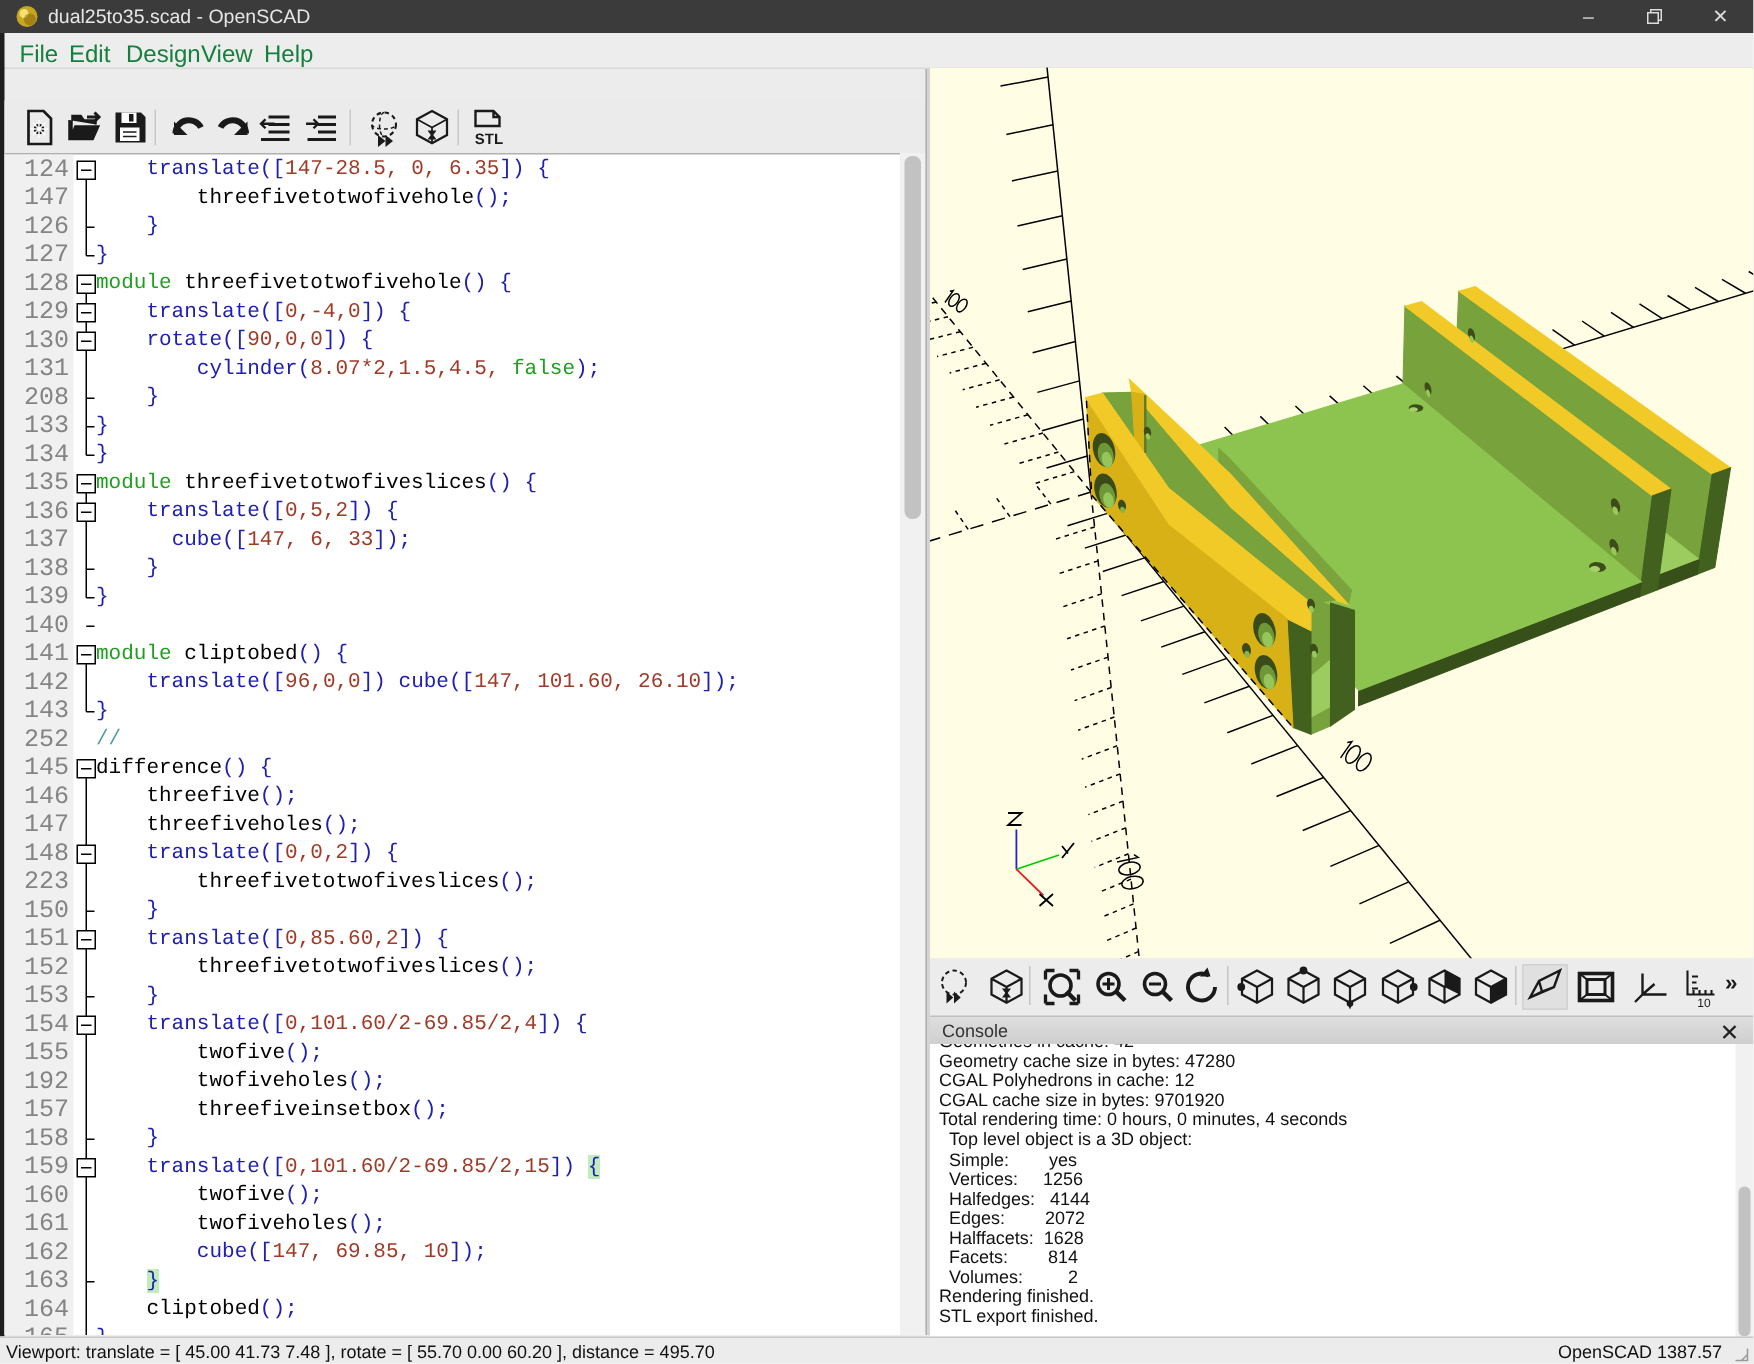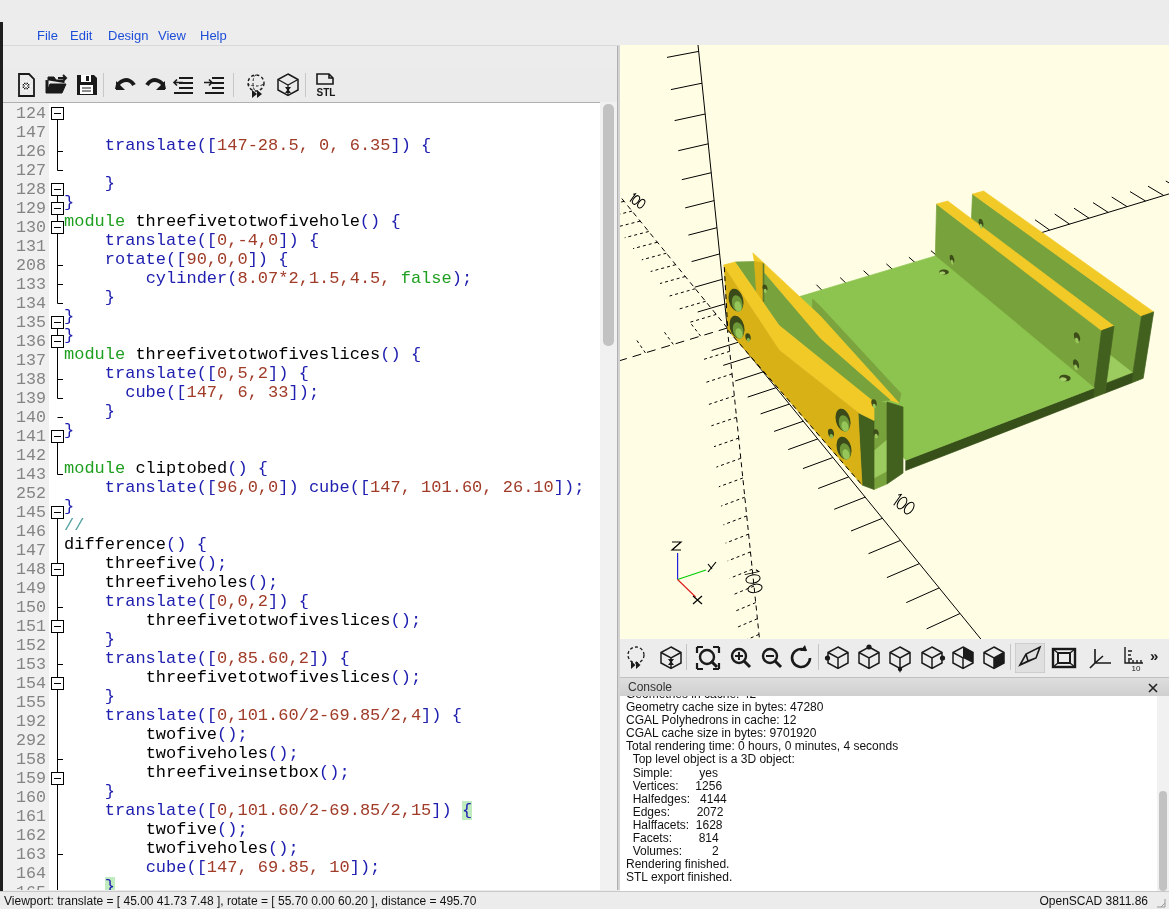--- a/index.html
+++ b/index.html
@@ -1,45 +1,59 @@
 <!DOCTYPE html>
 <html><head><meta charset="utf-8"><style>
 * { margin:0; padding:0; box-sizing:border-box; }
 html,body { width:1169px; height:909px; overflow:hidden; font-family:"Liberation Sans",sans-serif; }
 #app { position:relative; width:1169px; height:909px; background:#ececec; }
 #titlebar { position:absolute; left:0; top:0; width:1169px; height:22px; background:#3b3b3b; }
 #titlebar .t { position:absolute; left:32px; top:3px; color:#e6e6e6; font-size:13px; }
 #menubar { position:absolute; left:0; top:22px; width:1169px; height:24px; background:#ededed; border-bottom:1px solid #d8d8d8; }
-#menubar span { position:absolute; top:6px; font-size:13px; color:#1d4ed8;margin-left:24px; }
+#menubar span { position:absolute; top:6px; font-size:16px; color:#15803d; }
 #leftedge { position:absolute; left:0; top:22px; width:3px; height:869px; background:#1e1e1e; }
 #edhead { position:absolute; left:3px; top:48px; width:616px; height:19px; background:linear-gradient(#dedede,#cfcfcf); border-top:1px solid #c0c0c0; }
 #edhead .t { position:absolute; left:5px; top:2px; font-size:12px; color:#333; }
 #toolbar { position:absolute; left:3px; top:67px; width:616px; height:35px; background:#ebebeb; }
 #codearea { position:absolute; left:3px; top:102px; width:597px; height:788px; background:#fff; border-top:1px solid #b0b0b0; overflow:hidden; }
 #gutter { position:absolute; left:0; top:0; width:46px; height:788px; background:#f0f0f0; }
 .gn { position:absolute; right:3px; font-family:"Liberation Mono",monospace; font-size:16.7px; color:#848484; line-height:19px; white-space:pre; }
-.cl { position:absolute; left:61px; font-family:"Liberation Mono",monospace; font-size:17px; color:#000; line-height:19px; white-space:pre;margin-top:32px; }
+.cl { position:absolute; left:61px; font-family:"Liberation Mono",monospace; font-size:14px; color:#000; line-height:19px; white-space:pre; }
 .cl i { font-style:normal; }
 #edscroll { position:absolute; left:600px; top:102px; width:17px; height:788px; background:#f1f1f1; }
 #edscroll .thumb { position:absolute; left:3px; top:2px; width:11px; height:242px; background:#c2c2c2; border-radius:5px; }
 #edborder { position:absolute; left:617px; top:46px; width:3px; height:844px; background:#d4d4d4; border-left:1px solid #b0b0b0; }
 #vptoolbar { position:absolute; left:620px; top:639px; width:549px; height:38px; background:#ececec; }
 #conshead { position:absolute; left:620px; top:677px; width:549px; height:19px; background:linear-gradient(#dedede,#cfcfcf); border-top:1px solid #c0c0c0; }
 #conshead .t { position:absolute; left:8px; top:2px; font-size:12px; color:#333; }
 #console { position:absolute; left:620px; top:696px; width:549px; height:197px; background:#fff; overflow:hidden; }
 #console .body { position:absolute; left:6px; top:-8px; font-size:12px; line-height:13.1px; color:#111; white-space:pre; }
 #consscroll { position:absolute; left:1157px; top:696px; width:12px; height:197px; background:#f1f1f1; }
 #consscroll .thumb { position:absolute; left:2px; top:95px; width:8px; height:100px; background:#c2c2c2; border-radius:4px; }
 #statusbar { position:absolute; left:0; top:891px; width:1169px; height:18px; background:#ececec; border-top:1px solid #c8c8c8; font-size:12px; color:#111; }
 #statusbar .l { position:absolute; left:4px; top:2px; }
 #statusbar .r { position:absolute; right:21px; top:2px; }
 .wbtn { position:absolute; top:0; width:44px; height:22px; color:#dcdcdc; text-align:center; font-size:13px; line-height:22px; }
 svg { shape-rendering:geometricPrecision; }
 </style></head><body>
 <div id="app">
+  <div id="titlebar">
+    <svg width="16" height="16" style="position:absolute;left:10px;top:3px" viewBox="0 0 16 16">
+        <circle cx="8" cy="8" r="7" fill="#c8a520"></circle>
+        <circle cx="6" cy="6" r="3" fill="#f5e070"></circle>
+        <circle cx="10" cy="10" r="4" fill="#8a6d10" opacity="0.6"></circle>
+      </svg>
+    <span class="t">dual25to35.scad - OpenSCAD</span>
+    <div class="wbtn" style="right:88px">–</div>
+    <div class="wbtn" style="right:44px"><svg width="10" height="10" viewBox="0 0 10 10" style="margin-top:6px">
+          <rect x="2.5" y="0.5" width="7" height="7" fill="none" stroke="#dcdcdc"></rect>
+          <rect x="0.5" y="2.5" width="7" height="7" fill="#3b3b3b" stroke="#dcdcdc"></rect>
+        </svg></div>
+    <div class="wbtn" style="right:0px">✕</div>
+  </div>
   <div id="menubar">
     <span style="left:13px">File</span>
       <span style="left:46px">Edit</span>
       <span style="left:84px">Design</span>
       <span style="left:134px">View</span>
       <span style="left:176px">Help</span>
   </div>
   <div id="leftedge"></div>
   <div id="toolbar">
       <svg width="26" height="26" viewBox="0 0 26 26" style="position:absolute;left:10px;top:5px">
@@ -113,29 +127,29 @@
         <div class="gn" style="top:286px">139</div>
         <div class="gn" style="top:305px">140</div>
         <div class="gn" style="top:324px">141</div>
         <div class="gn" style="top:343px">142</div>
         <div class="gn" style="top:362px">143</div>
         <div class="gn" style="top:381px">252</div>
         <div class="gn" style="top:400px">145</div>
         <div class="gn" style="top:419px">146</div>
         <div class="gn" style="top:438px">147</div>
         <div class="gn" style="top:457px">148</div>
-        <div class="gn" style="top:476px">149</div>
+        <div class="gn" style="top:476px">223</div>
         <div class="gn" style="top:495px">150</div>
         <div class="gn" style="top:514px">151</div>
         <div class="gn" style="top:533px">152</div>
         <div class="gn" style="top:552px">153</div>
         <div class="gn" style="top:571px">154</div>
         <div class="gn" style="top:590px">155</div>
         <div class="gn" style="top:609px">192</div>
-        <div class="gn" style="top:628px">292</div>
+        <div class="gn" style="top:628px">157</div>
         <div class="gn" style="top:647px">158</div>
         <div class="gn" style="top:666px">159</div>
         <div class="gn" style="top:685px">160</div>
         <div class="gn" style="top:704px">161</div>
         <div class="gn" style="top:723px">162</div>
         <div class="gn" style="top:742px">163</div>
         <div class="gn" style="top:761px">164</div>
         <div class="gn" style="top:780px">165</div>
       </div>
     <svg width="18" height="800" style="position:absolute;left:46px;top:0">
@@ -176,20 +190,21 @@
         <line x1="8.5" y1="561.5" x2="14" y2="561.5" stroke="#000"></line>
         <line x1="8.5" y1="656.5" x2="14" y2="656.5" stroke="#000"></line>
         <line x1="8.5" y1="751.5" x2="14" y2="751.5" stroke="#000"></line>
         <line x1="8.5" y1="67.5" x2="14" y2="67.5" stroke="#000"></line>
         <line x1="8.5" y1="200.5" x2="14" y2="200.5" stroke="#000"></line>
         <line x1="8.5" y1="295.5" x2="14" y2="295.5" stroke="#000"></line>
         <line x1="8.5" y1="314.5" x2="14" y2="314.5" stroke="#000"></line>
         <line x1="8.5" y1="371.5" x2="14" y2="371.5" stroke="#000"></line>
       </svg>
     <div class="cl" style="top:1px">&nbsp;&nbsp;&nbsp;&nbsp;<i style="color:#2020b0">translate</i><i style="color:#2020b0">(</i><i style="color:#2020b0">[</i><i style="color:#a03b28">147</i><i style="color:#a03b28">-</i><i style="color:#a03b28">28.5</i><i style="color:#a03b28">,</i>&nbsp;<i style="color:#a03b28">0</i><i style="color:#a03b28">,</i>&nbsp;<i style="color:#a03b28">6.35</i><i style="color:#2020b0">]</i><i style="color:#2020b0">)</i>&nbsp;<i style="color:#2020b0">{</i></div>
+      <div class="cl" style="top:20px">&nbsp;&nbsp;&nbsp;&nbsp;&nbsp;&nbsp;&nbsp;&nbsp;<i style="color:#000000">threefivetotwofivehole</i><i style="color:#2020b0">(</i><i style="color:#2020b0">)</i><i style="color:#2020b0">;</i></div>
       <div class="cl" style="top:39px">&nbsp;&nbsp;&nbsp;&nbsp;<i style="color:#2020b0">}</i></div>
       <div class="cl" style="top:58px"><i style="color:#2020b0">}</i></div>
       <div class="cl" style="top:77px"><i style="color:#1f9f1f">module</i>&nbsp;<i style="color:#000000">threefivetotwofivehole</i><i style="color:#2020b0">(</i><i style="color:#2020b0">)</i>&nbsp;<i style="color:#2020b0">{</i></div>
       <div class="cl" style="top:96px">&nbsp;&nbsp;&nbsp;&nbsp;<i style="color:#2020b0">translate</i><i style="color:#2020b0">(</i><i style="color:#2020b0">[</i><i style="color:#a03b28">0</i><i style="color:#a03b28">,</i><i style="color:#a03b28">-</i><i style="color:#a03b28">4</i><i style="color:#a03b28">,</i><i style="color:#a03b28">0</i><i style="color:#2020b0">]</i><i style="color:#2020b0">)</i>&nbsp;<i style="color:#2020b0">{</i></div>
       <div class="cl" style="top:115px">&nbsp;&nbsp;&nbsp;&nbsp;<i style="color:#2020b0">rotate</i><i style="color:#2020b0">(</i><i style="color:#2020b0">[</i><i style="color:#a03b28">90</i><i style="color:#a03b28">,</i><i style="color:#a03b28">0</i><i style="color:#a03b28">,</i><i style="color:#a03b28">0</i><i style="color:#2020b0">]</i><i style="color:#2020b0">)</i>&nbsp;<i style="color:#2020b0">{</i></div>
       <div class="cl" style="top:134px">&nbsp;&nbsp;&nbsp;&nbsp;&nbsp;&nbsp;&nbsp;&nbsp;<i style="color:#2020b0">cylinder</i><i style="color:#2020b0">(</i><i style="color:#a03b28">8.07</i><i style="color:#a03b28">*</i><i style="color:#a03b28">2</i><i style="color:#a03b28">,</i><i style="color:#a03b28">1.5</i><i style="color:#a03b28">,</i><i style="color:#a03b28">4.5</i><i style="color:#a03b28">,</i>&nbsp;<i style="color:#1f9f1f">false</i><i style="color:#2020b0">)</i><i style="color:#2020b0">;</i></div>
       <div class="cl" style="top:153px">&nbsp;&nbsp;&nbsp;&nbsp;<i style="color:#2020b0">}</i></div>
       <div class="cl" style="top:172px"><i style="color:#2020b0">}</i></div>
       <div class="cl" style="top:191px"><i style="color:#2020b0">}</i></div>
       <div class="cl" style="top:210px"><i style="color:#1f9f1f">module</i>&nbsp;<i style="color:#000000">threefivetotwofiveslices</i><i style="color:#2020b0">(</i><i style="color:#2020b0">)</i>&nbsp;<i style="color:#2020b0">{</i></div>
@@ -523,17 +538,17 @@
       </svg>
   </div>
   <div id="console">
       <div class="body"><div>Geometries in cache: 42</div><div>Geometry cache size in bytes: 47280</div><div>CGAL Polyhedrons in cache: 12</div><div>CGAL cache size in bytes: 9701920</div><div>Total rendering time: 0 hours, 0 minutes, 4 seconds</div><div>&nbsp;&nbsp;Top level object is a 3D object:</div><div>&nbsp;&nbsp;Simple:&nbsp;&nbsp;&nbsp;&nbsp;&nbsp;&nbsp;&nbsp;&nbsp;yes</div><div>&nbsp;&nbsp;Vertices:&nbsp;&nbsp;&nbsp;&nbsp;&nbsp;1256</div><div>&nbsp;&nbsp;Halfedges:&nbsp;&nbsp;&nbsp;4144</div><div>&nbsp;&nbsp;Edges:&nbsp;&nbsp;&nbsp;&nbsp;&nbsp;&nbsp;&nbsp;&nbsp;2072</div><div>&nbsp;&nbsp;Halffacets:&nbsp;&nbsp;1628</div><div>&nbsp;&nbsp;Facets:&nbsp;&nbsp;&nbsp;&nbsp;&nbsp;&nbsp;&nbsp;&nbsp;814</div><div>&nbsp;&nbsp;Volumes:&nbsp;&nbsp;&nbsp;&nbsp;&nbsp;&nbsp;&nbsp;&nbsp;&nbsp;2</div><div>Rendering finished.</div><div>STL export finished.</div></div>
     </div>
   <div id="consscroll">
       <div class="thumb"></div>
     </div>
   <div id="statusbar">
     <span class="l">Viewport: translate = [ 45.00 41.73 7.48 ], rotate = [ 55.70 0.00 60.20 ], distance = 495.70</span>
-    <span class="r">OpenSCAD 3811.86</span>
+    <span class="r">OpenSCAD 1387.57</span>
     <svg width="12" height="12" style="position:absolute;right:2px;top:5px">
         <path d="M10 2 L10 10 L2 10 M10 6 L6 10" stroke="#999" fill="none"></path>
       </svg>
   </div>
 </div>
 </body></html>

